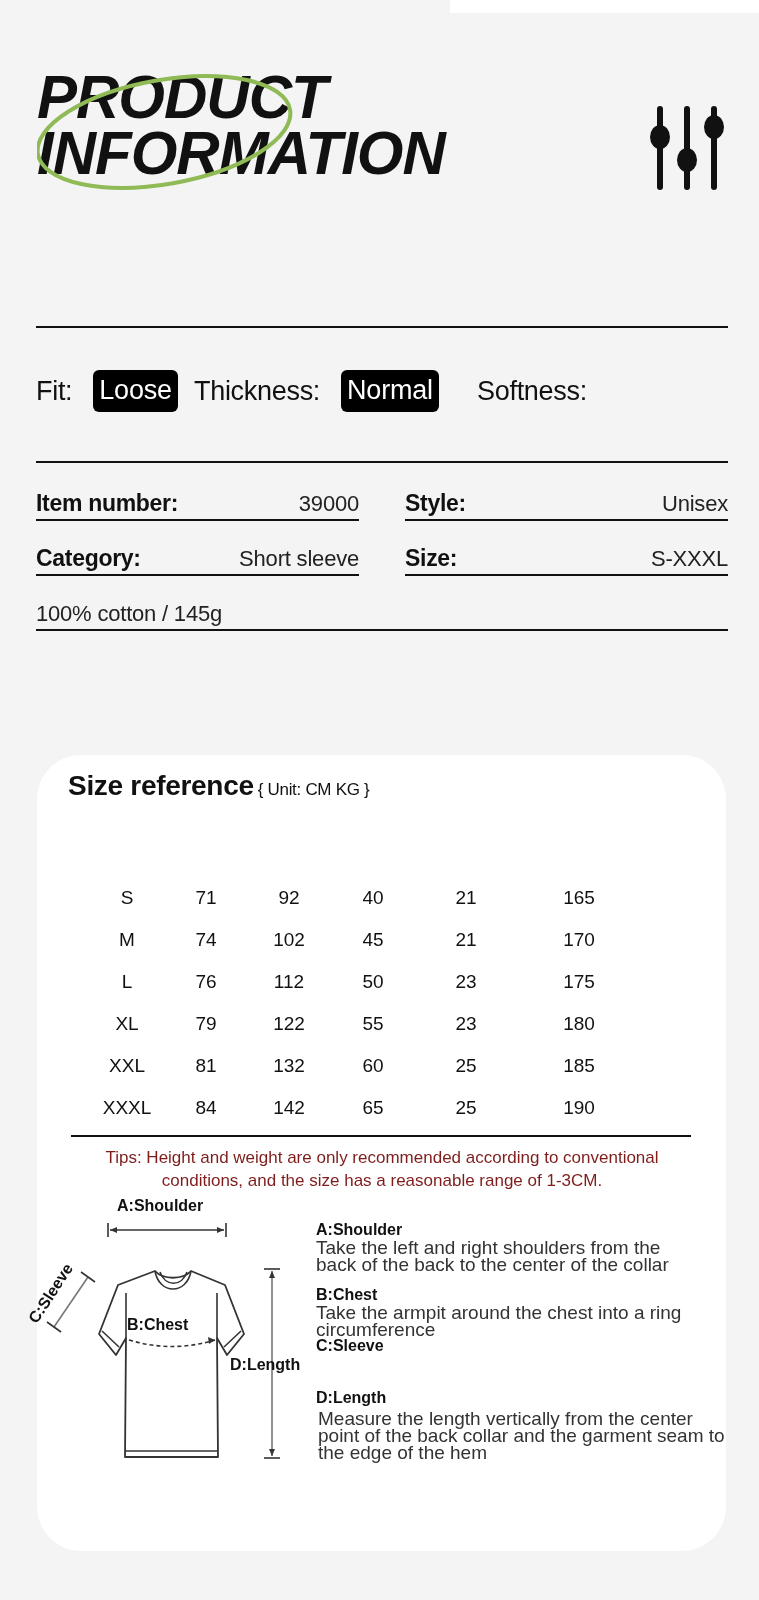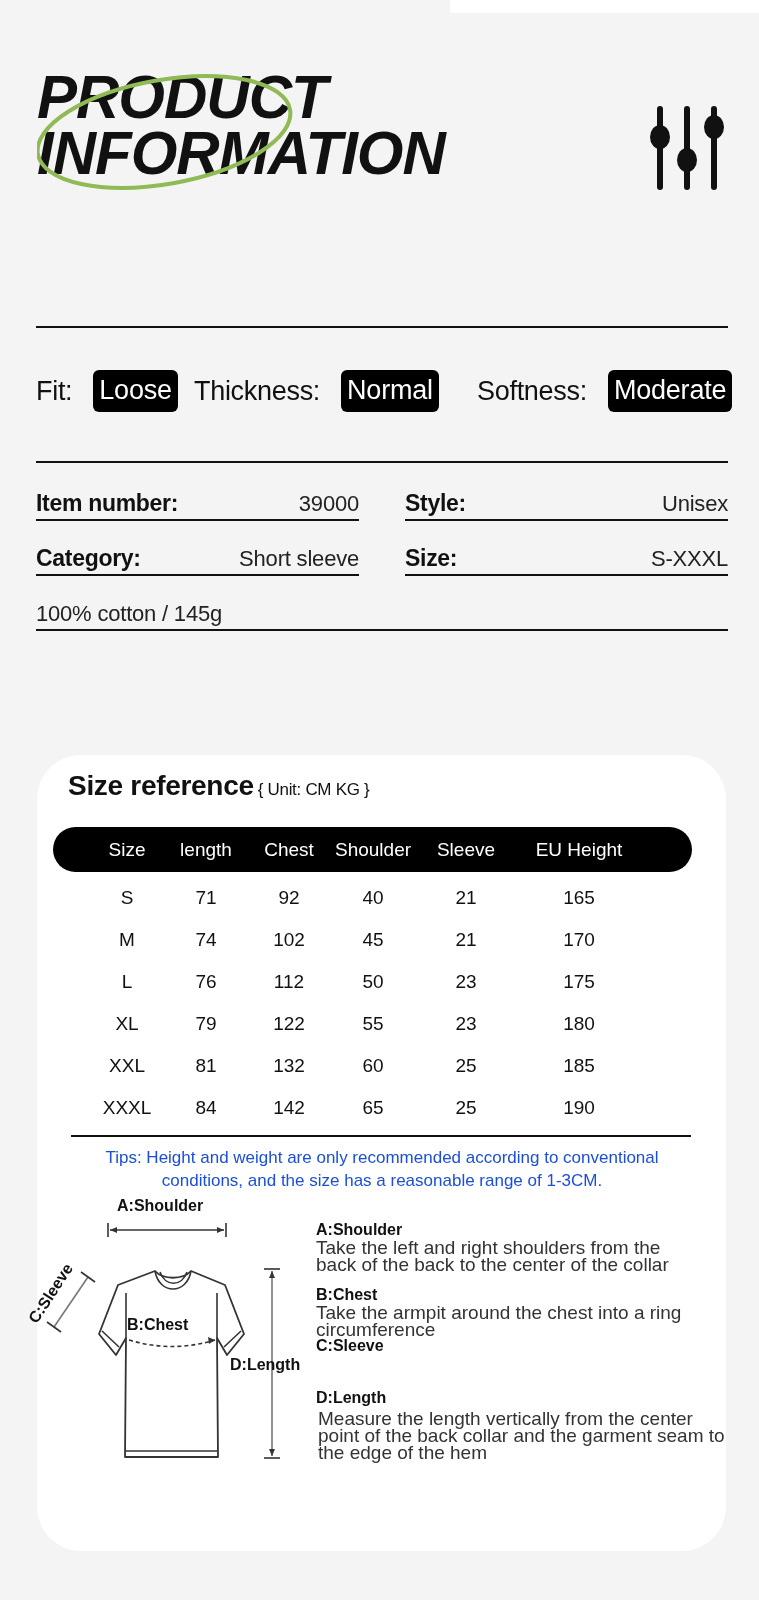--- a/index.html
+++ b/index.html
@@ -37,21 +37,21 @@
   .card { position: absolute; left: 37px; top: 755px; width: 689px; height: 796px; background: #fff; border-radius: 44px; }
   .card-title { position: absolute; left: 31px; top: 15px; font-size: 28px; font-weight: 700; color: #111; letter-spacing: -0.3px; }
   .card-unit { font-size: 17px; font-weight: 400; margin-left: 4px; }
 
   .table-head { position: absolute; left: 16px; top: 72px; width: 639px; height: 45px; background: #000; border-radius: 23px; }
   .th { position: absolute; top: 0; height: 45px; line-height: 45px; color: #fff; font-size: 19px; transform: translateX(-50%); white-space: nowrap; }
   .row { position: absolute; left: 0; width: 689px; height: 42px; }
   .td { position: absolute; top: 0; line-height: 42px; font-size: 19px; color: #111; transform: translateX(-50%); white-space: nowrap; }
   .table-rule { position: absolute; left: 34px; top: 380px; width: 620px; height: 2px; background: #111; }
 
-  .tips { position: absolute; left: 30px; top: 391px; width: 630px; text-align: center; font-size: 17px; line-height: 23px; color: #1d4ed8; }
+  .tips { position: absolute; left: 30px; top: 391px; width: 630px; text-align: center; font-size: 17px; line-height: 23px; color: #7f1d1d; }
 
   .diagram { position: absolute; left: 0; top: 440px; }
   .diag-label { position: absolute; font-size: 16px; font-weight: 700; color: #111; white-space: nowrap; }
 
   .def { position: absolute; left: 279px; width: 410px; }
   .def-title { font-size: 16px; font-weight: 700; color: #111; line-height: 19px; }
   .def-text { font-size: 19px; color: #333; line-height: 17px; }
 </style>
 </head>
 <body>
@@ -82,21 +82,20 @@
 <div class="attr" style="left:36px;">
   <span class="attr-label">Fit:</span>
   <span class="attr-badge">Loose</span>
 </div>
 <div class="attr" style="left:194px;">
   <span class="attr-label">Thickness:</span>
   <span class="attr-badge">Normal</span>
 </div>
 <div class="attr" style="left:477px;">
   <span class="attr-label">Softness:</span>
-  <span class="attr-badge">Moderate</span>
 </div>
 
 <div class="rule" style="top:461px;"></div>
 
 <div class="spec" style="left:36px; top:485px; width:323px;">
   <span class="spec-label">Item number:</span>
   <span class="spec-value">39000</span>
 </div>
 <div class="spec" style="left:405px; top:485px; width:323px;">
   <span class="spec-label">Style:</span>
@@ -112,28 +111,20 @@
 </div>
 <div class="spec" style="left:36px; top:595px; width:692px;">
   <span class="spec-value">100% cotton / 145g</span>
 </div>
 
 <div class="card">
   <div class="card-title">
     <span>Size reference</span><span class="card-unit">{ Unit: CM KG }</span>
   </div>
 
-  <div class="table-head">
-    <span class="th" style="left:74px;">Size</span>
-    <span class="th" style="left:153px;">length</span>
-    <span class="th" style="left:236px;">Chest</span>
-    <span class="th" style="left:320px;">Shoulder</span>
-    <span class="th" style="left:413px;">Sleeve</span>
-    <span class="th" style="left:526px;">EU Height</span>
-  </div>
 
   <div class="row" style="top:122px;">
     <span class="td" style="left:90px;">S</span>
     <span class="td" style="left:169px;">71</span>
     <span class="td" style="left:252px;">92</span>
     <span class="td" style="left:336px;">40</span>
     <span class="td" style="left:429px;">21</span>
     <span class="td" style="left:542px;">165</span>
   </div>
   <div class="row" style="top:164px;">

